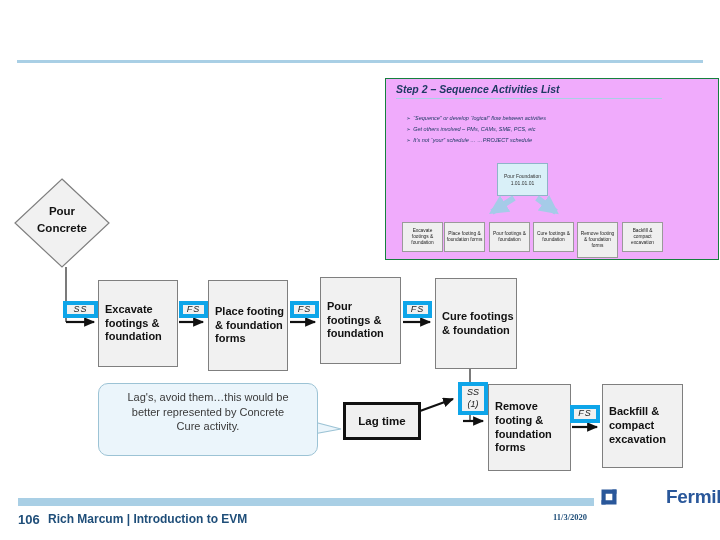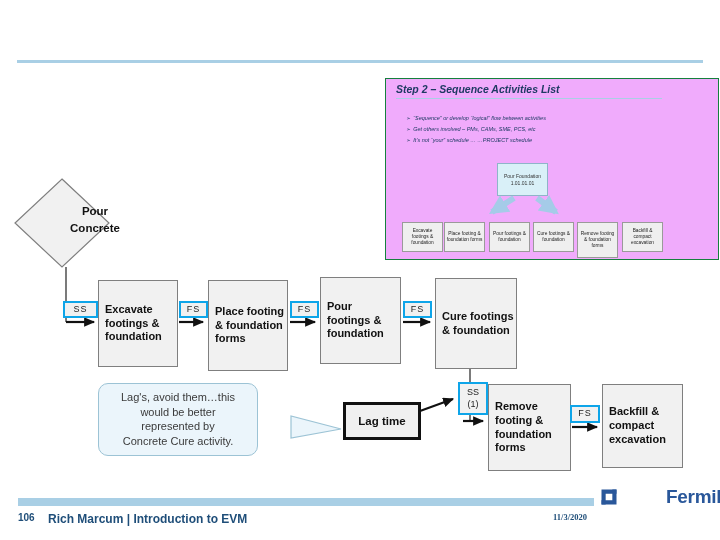--- a/index.html
+++ b/index.html
@@ -29,58 +29,58 @@
     position:absolute;top:222px;width:41px;height:30px;background:#EFEFEF;border:1px solid #9a9a9a;
     font-size:4.8px;line-height:1.2;color:#222;text-align:center;
     display:flex;align-items:center;justify-content:center;padding:1px;box-sizing:border-box;z-index:2;
   }
   .mb0{left:402px;} .mb1{left:444px;} .mb2{left:489px;} .mb3{left:533px;}
   .mb4{left:577px;height:36px;} .mb5{left:622px;}
   
   .overlay{position:absolute;left:0;top:0;width:720px;height:540px;z-index:1;pointer-events:none;}
   .dlabel{
     position:absolute;left:30px;top:203px;width:64px;text-align:center;
-    font-size:11.5px;font-weight:bold;color:#111;line-height:1.5;z-index:2;margin-left:33px;
+    font-size:11.5px;font-weight:bold;color:#111;line-height:1.5;z-index:2;
   }
   .abox{
     position:absolute;background:#F1F1F1;border:1px solid #7F7F7F;box-sizing:border-box;
     font-size:11px;font-weight:bold;color:#111;line-height:1.25;
     display:flex;flex-direction:column;justify-content:center;padding-left:6px;padding-right:2px;z-index:2;
   }
   .ab0{left:98px; top:280px;width:80px;height:87px;}
   .ab1{left:208px;top:280px;width:80px;height:91px;}
   .ab2{left:320px;top:277px;width:81px;height:87px;}
   .ab3{left:435px;top:278px;width:82px;height:91px;}
   .ab4{left:488px;top:384px;width:83px;height:87px;}
   .ab5{left:602px;top:384px;width:81px;height:84px;}
   .link{
-    position:absolute;background:#F1F1F1;border:2px solid #0ea5e9;box-sizing:border-box;
+    position:absolute;background:#F1F1F1;border:4px solid #0ea5e9;box-sizing:border-box;
     font-size:9px;color:#222;display:flex;align-items:center;justify-content:center;
-    letter-spacing:1px;z-index:2;line-height:1.25;
+    letter-spacing:1px;z-index:2;line-height:1.25;font-style:italic;
   }
   .lss {left:63px; top:301px;width:35px;height:17px;}
   .lfs1{left:179px;top:301px;width:29px;height:17px;}
   .lfs2{left:290px;top:301px;width:29px;height:17px;}
   .lfs3{left:403px;top:301px;width:29px;height:17px;}
   .lss1{left:458px;top:382px;width:30px;height:33px;flex-direction:column;letter-spacing:0;}
   .lfs4{left:570px;top:405px;width:30px;height:18px;}
   .callout{
-    position:absolute;left:98px;top:383px;width:160px;height:73px;box-sizing:border-box;
+    position:absolute;left:98px;top:383px;width:220px;height:73px;box-sizing:border-box;
     background:#EBF5FB;border:1.5px solid #9CC3D5;border-radius:10px;
     font-size:11px;color:#3a3a3a;text-align:center;line-height:1.33;
     padding:6px 20px 0 20px;z-index:2;
   }
   .lagbox{
     position:absolute;left:343px;top:402px;width:78px;height:38px;box-sizing:border-box;
     background:#F0F0F0;border:3px solid #111;display:flex;align-items:center;justify-content:center;
     font-size:11.5px;font-weight:bold;color:#111;z-index:2;
   }
   
   .footer-bar{position:absolute;left:18px;top:498px;width:576px;height:8px;background:#A9CFE5;}
-  .pagenum{position:absolute;left:18px;top:512px;font-size:10px;font-weight:bold;color:#1F4E79;}
+  .pagenum{position:absolute;left:18px;top:512px;font-size:13px;font-weight:bold;color:#1F4E79;}
   .credit{position:absolute;left:48px;top:512px;font-size:12px;font-weight:bold;color:#1F4E79;}
   .fdate{position:absolute;left:553px;top:512px;font-size:8.5px;font-weight:bold;color:#1F4E79;font-family:Liberation Serif, serif;}
   .fermilab{position:absolute;left:599px;top:486px;display:flex;align-items:center;z-index:2;gap:44px;}
   .fermilab .ftext{font-size:19px;font-weight:bold;color:#29579A;letter-spacing:-0.3px;margin-left:3px;}
 </style>
 </head>
 <body>
 
 <div class="slide">
 

